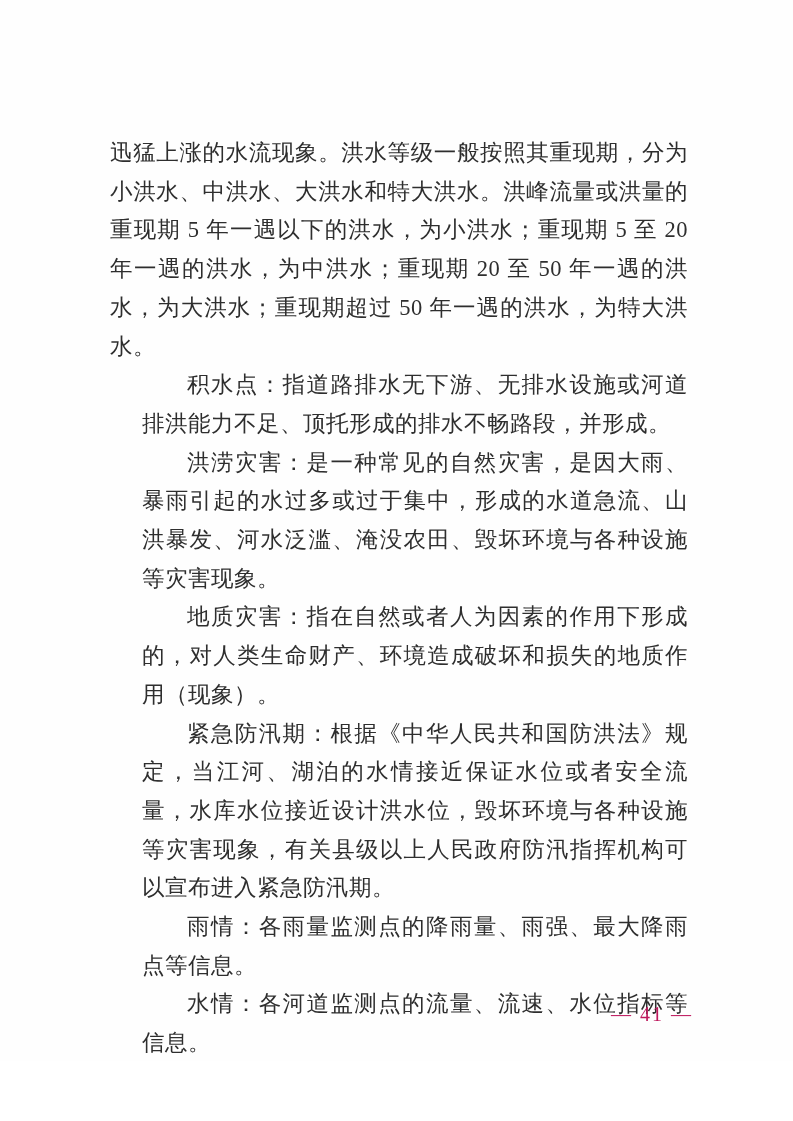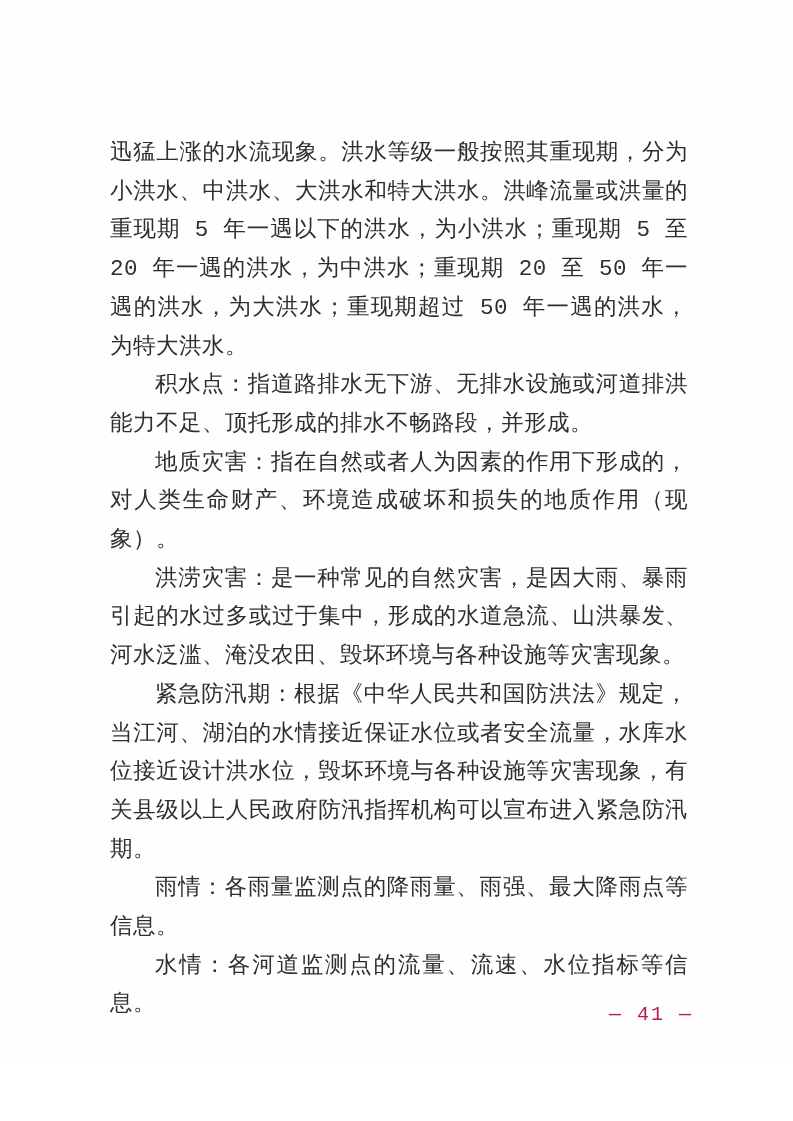--- a/index.html
+++ b/index.html
@@ -6,59 +6,60 @@
     margin: 0;
     padding: 0;
     background: #ffffff;
   }
   .page {
     position: relative;
     width: 793px;
     height: 1061px;
     background: #fefefe;
     overflow: hidden;
-    font-family: Liberation Mono, monospace;
+    font-family: Liberation Serif, serif;
     color: #2e2e2e;
   }
   .text-block {
     position: absolute;
     left: 110px;
     top: 134px;
     width: 578px;
     font-size: 22.5px;
     line-height: 38.7px;
     text-align: justify;
     letter-spacing: 0.5px;
   }
   .para {
     margin: 0;
     padding: 0;
     text-indent: 0;
   }
   .para.indent {
     text-indent: 2em;
+    margin-left: 32px;
   }
   .page-footer {
     position: absolute;
     top: 1003px;
     right: 100px;
     font-size: 20px;
     letter-spacing: 2px;
     color: #be185d;
   }
 </style>
 </head>
 <body>
 
 <div class="page">
   <main class="text-block">
       <p class="para">迅猛上涨的水流现象。洪水等级一般按照其重现期，分为小洪水、中洪水、大洪水和特大洪水。洪峰流量或洪量的重现期 5 年一遇以下的洪水，为小洪水；重现期 5 至 20 年一遇的洪水，为中洪水；重现期 20 至 50 年一遇的洪水，为大洪水；重现期超过 50 年一遇的洪水，为特大洪水。</p>
       <p class="para indent">积水点：指道路排水无下游、无排水设施或河道排洪能力不足、顶托形成的排水不畅路段，并形成。</p>
+      <p class="para indent">洪涝灾害：是一种常见的自然灾害，是因大雨、暴雨引起的水过多或过于集中，形成的水道急流、山洪暴发、河水泛滥、淹没农田、毁坏环境与各种设施等灾害现象。</p>
       <p class="para indent">地质灾害：指在自然或者人为因素的作用下形成的，对人类生命财产、环境造成破坏和损失的地质作用（现象）。</p>
-      <p class="para indent">洪涝灾害：是一种常见的自然灾害，是因大雨、暴雨引起的水过多或过于集中，形成的水道急流、山洪暴发、河水泛滥、淹没农田、毁坏环境与各种设施等灾害现象。</p>
       <p class="para indent">紧急防汛期：根据《中华人民共和国防洪法》规定，当江河、湖泊的水情接近保证水位或者安全流量，水库水位接近设计洪水位，毁坏环境与各种设施等灾害现象，有关县级以上人民政府防汛指挥机构可以宣布进入紧急防汛期。</p>
       <p class="para indent">雨情：各雨量监测点的降雨量、雨强、最大降雨点等信息。</p>
       <p class="para indent">水情：各河道监测点的流量、流速、水位指标等信息。</p>
     </main>
 
   <footer class="page-footer">
     <span>— 41 —</span>
   </footer>
 </div>
 

